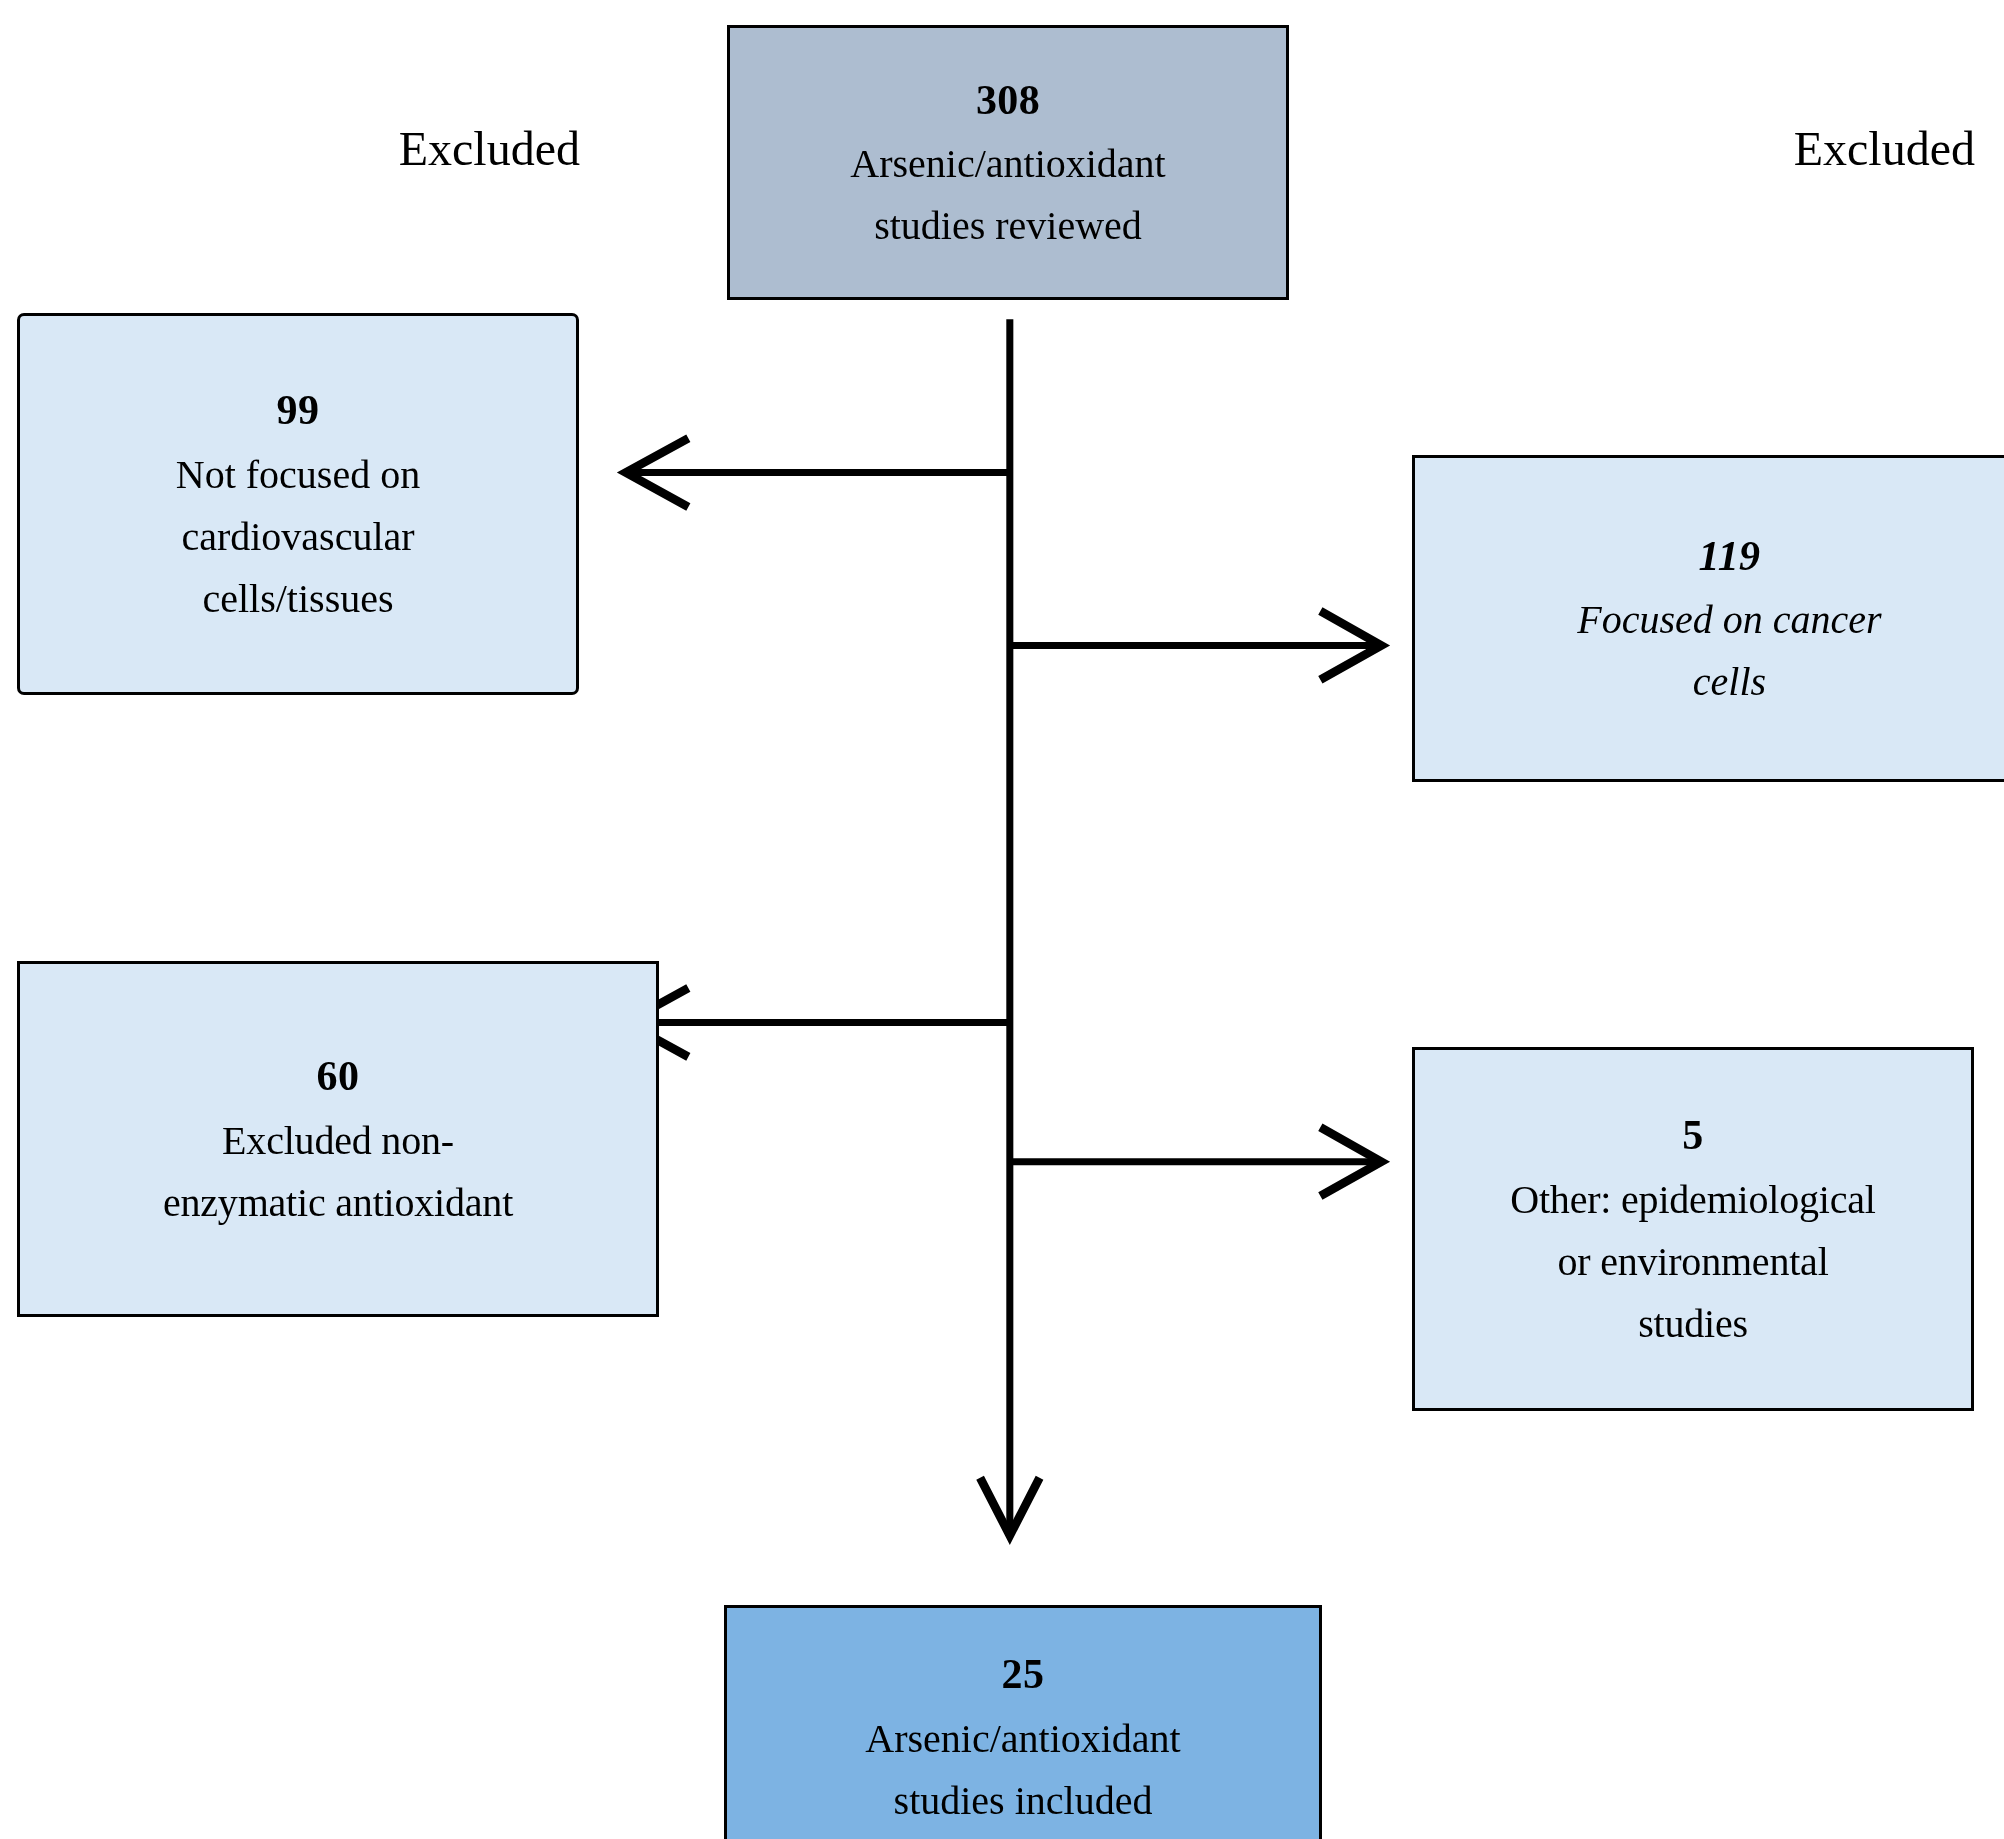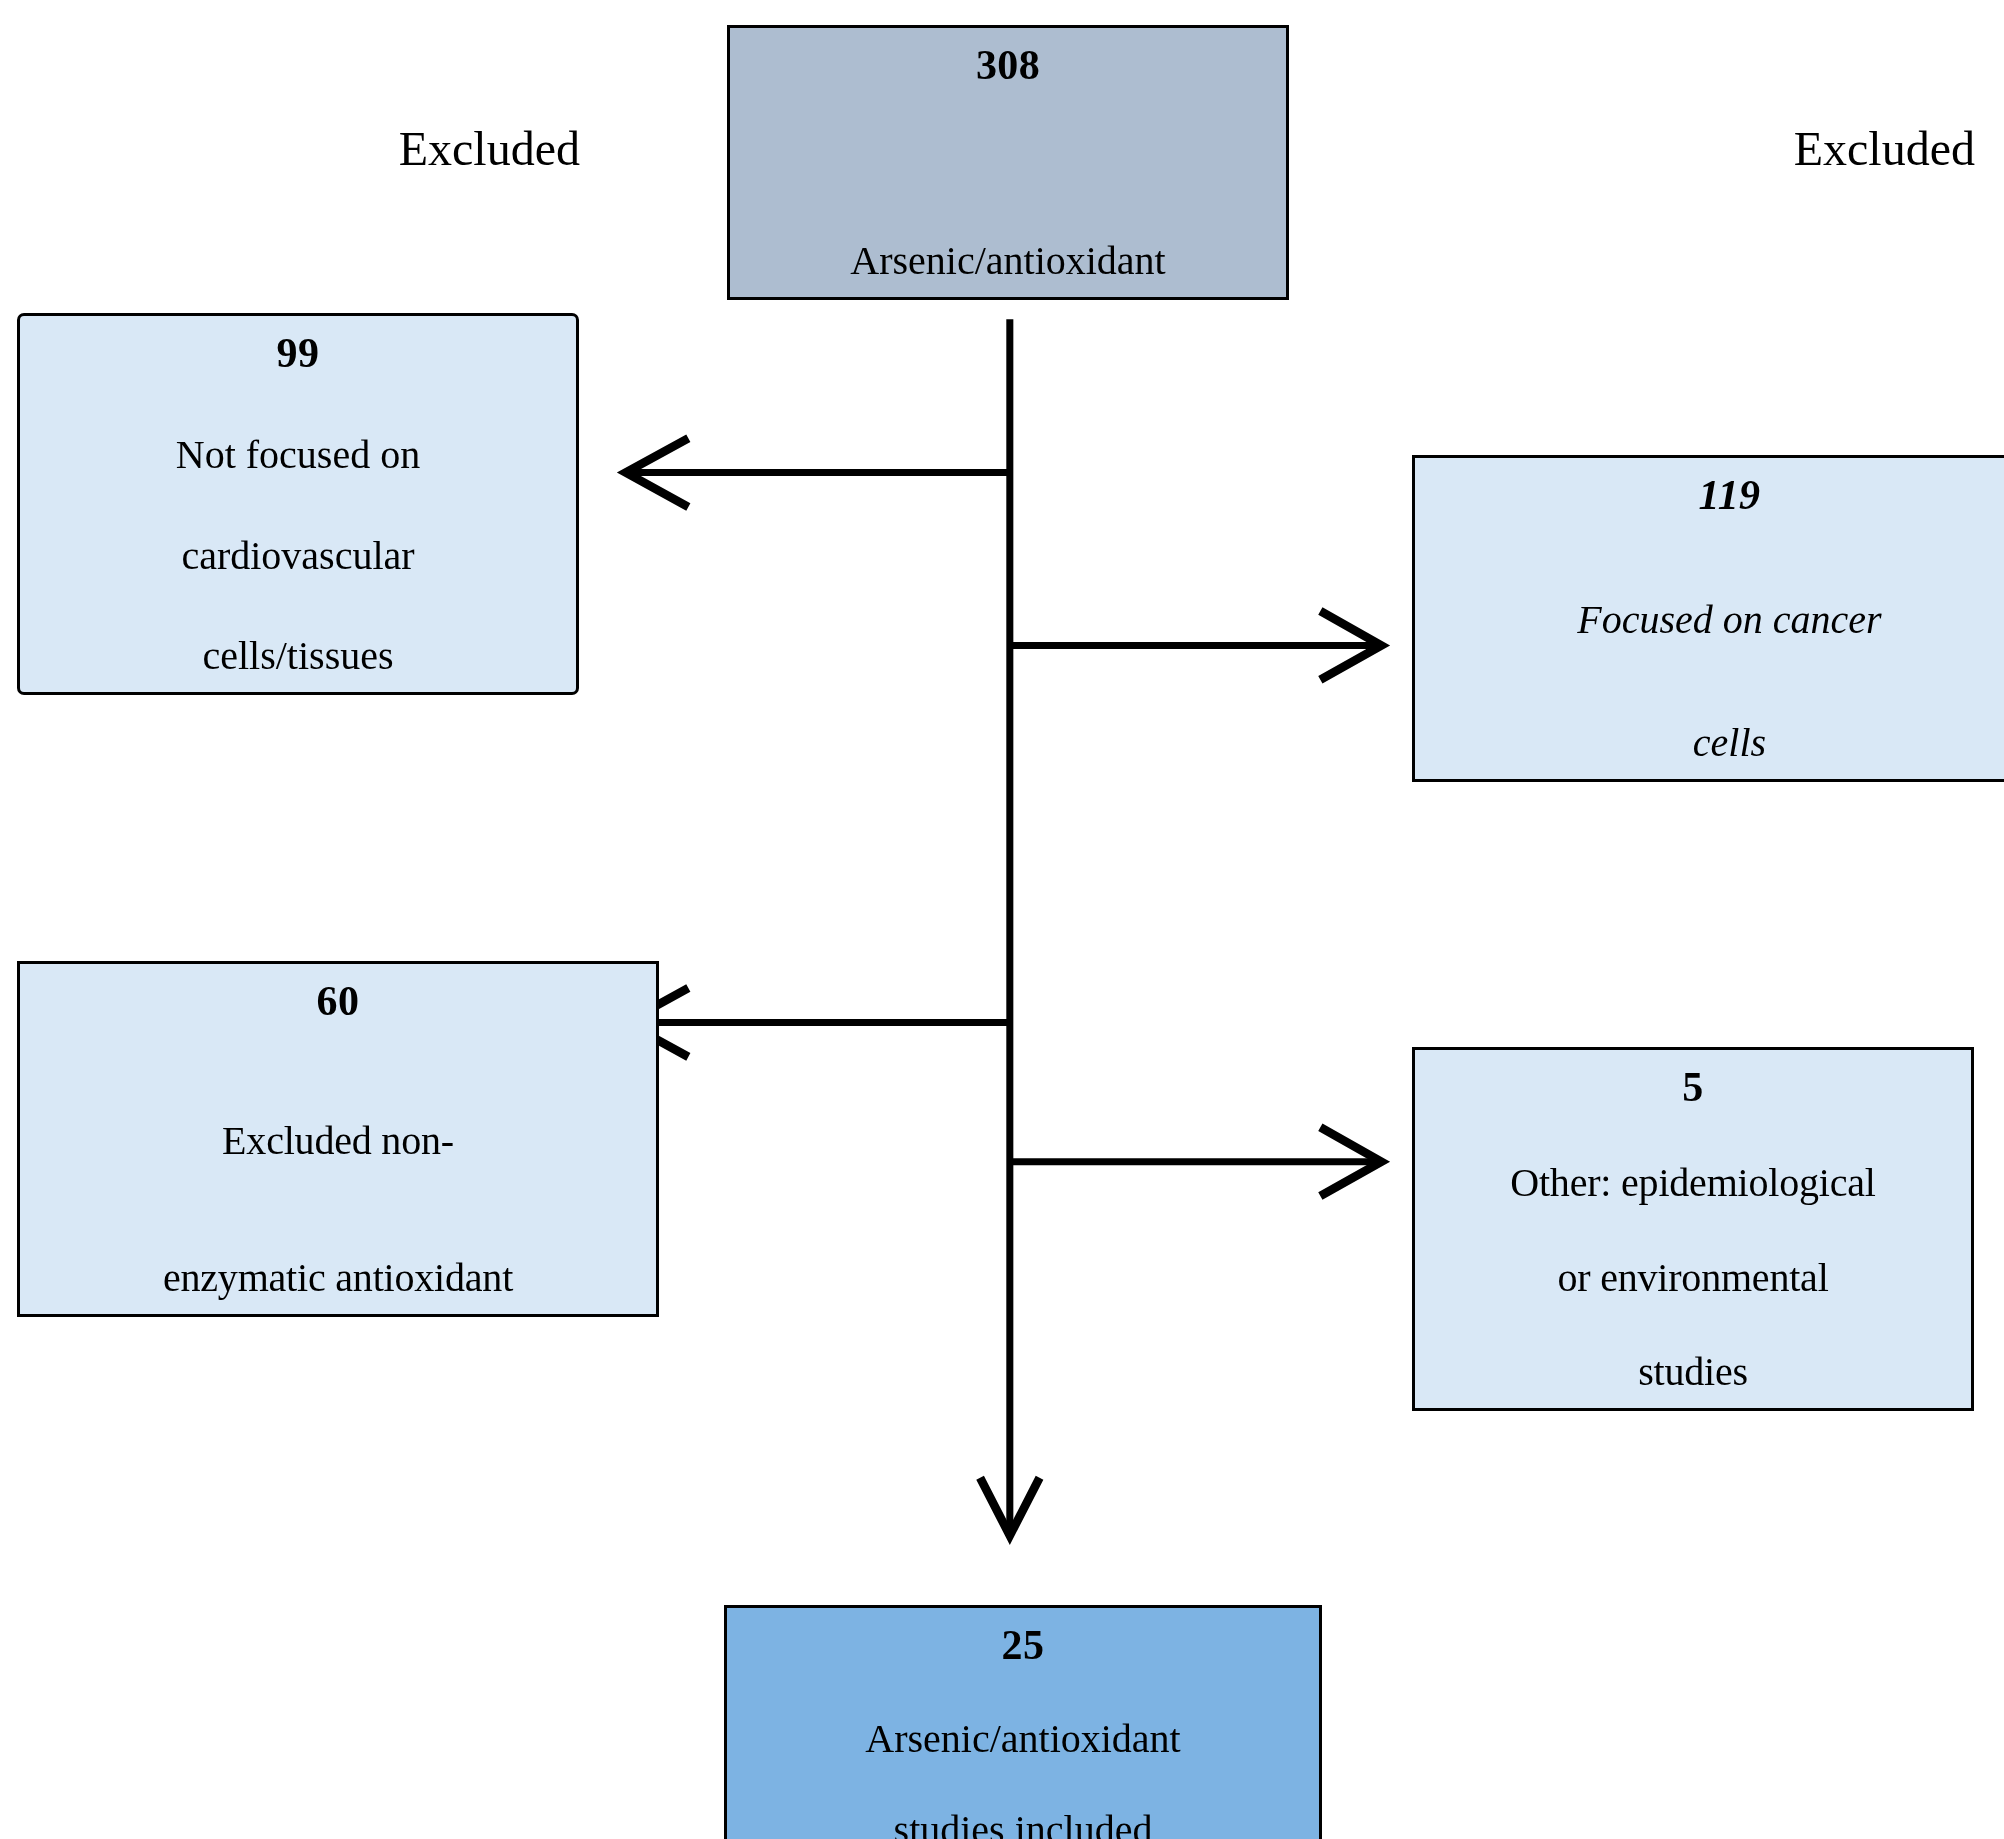--- a/index.html
+++ b/index.html
@@ -16,21 +16,21 @@
     color: #000000;
     overflow: hidden;
   }
   .node {
     position: absolute;
     box-sizing: border-box;
     border: 3.9px solid #000000;
     display: flex;
     flex-direction: column;
     align-items: center;
-    justify-content: space-between;
+    justify-content: center;
     text-align: center;
     padding: 4.7px 14px;
   }
   .node .count {
     font-weight: bold;
     font-size: 42px;
     line-height: 1.55;
     letter-spacing: 0.4px;
   }
   .node .line {
@@ -90,20 +90,21 @@
     <span>Excluded</span>
   </div>
 
   <div class="caption" style="left:1412px; top:125px; width:563px;">
     <span>Excluded</span>
   </div>
 
   <div class="node fill-top" style="left:727px; top:25px; width:562px; height:275px;">
     <div class="count">308</div>
     <div class="line">Arsenic/antioxidant</div>
+    <div class="line">studies reviewed</div>
   </div>
 
   <div class="node fill-excl" style="left:17px; top:313px; width:562px; height:382px;border-radius:7px;">
     <div class="count">99</div>
     <div class="line">Not focused on</div>
     <div class="line">cardiovascular</div>
     <div class="line">cells/tissues</div>
   </div>
 
   <div class="node fill-excl" style="left:1412px; top:455px; width:635px; height:327px;font-style:italic;">

